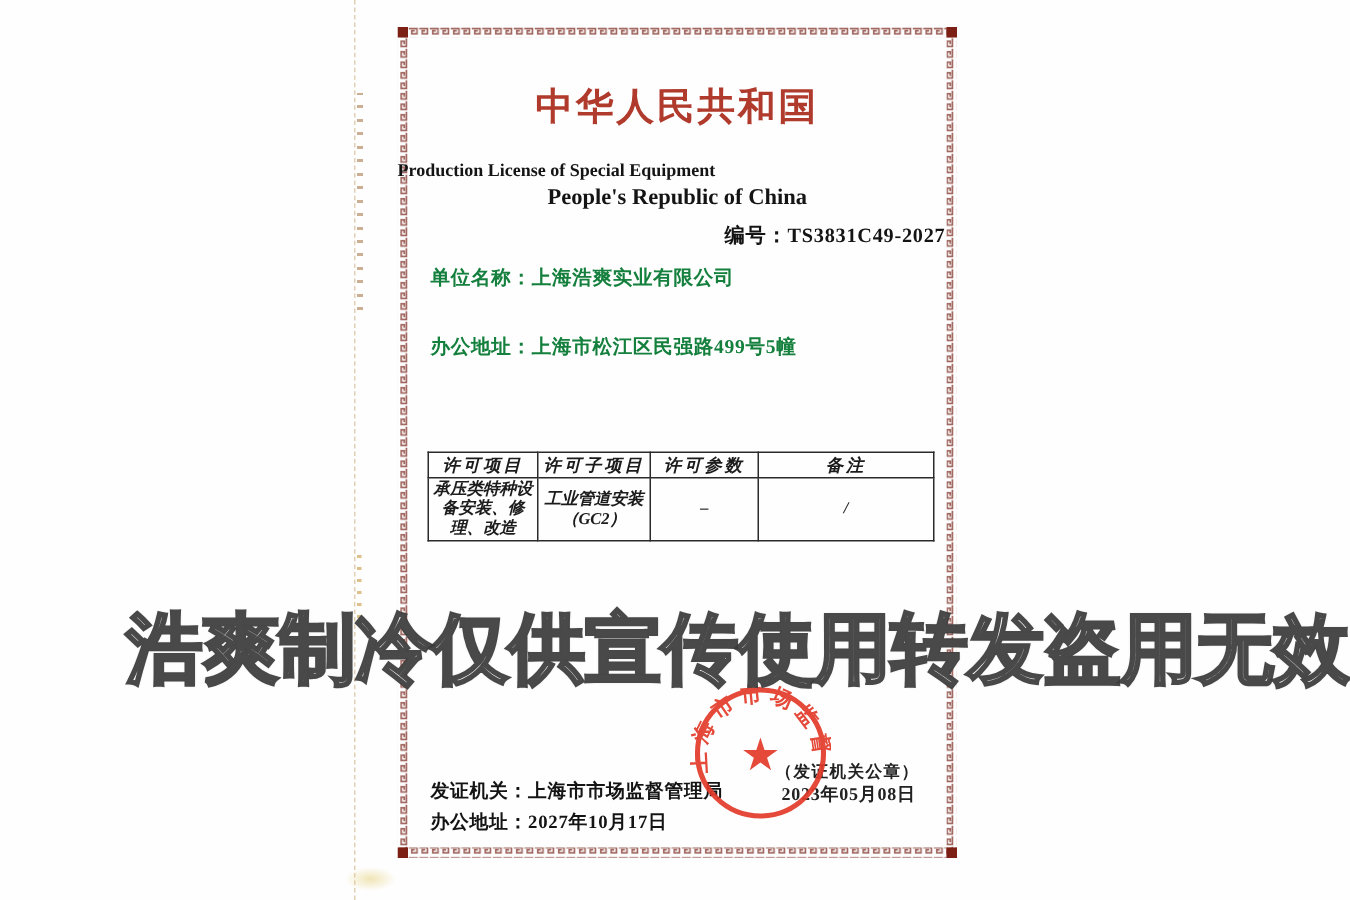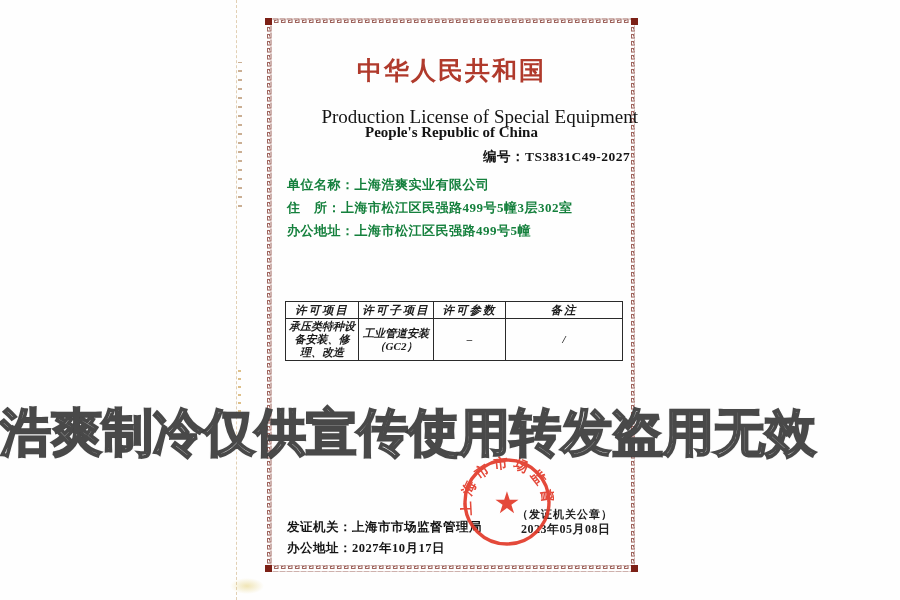--- a/index.html
+++ b/index.html
@@ -36,22 +36,22 @@
     position:absolute;left:265px;top:54px;width:373px;text-align:center;
     font-family:"Liberation Sans","DejaVu Sans",sans-serif;
     font-size:25px;font-weight:800;color:#b03a2c;letter-spacing:2px;z-index:3;
   }
   .cn-title-2{
     position:absolute;left:265px;top:81px;width:373px;text-align:center;
     font-family:"Liberation Sans","DejaVu Sans",sans-serif;
     font-size:27px;font-weight:800;color:#b03a2c;letter-spacing:1px;z-index:3;
   }
   .en-title-1{
-    position:absolute;left:265px;top:106px;width:373px;text-align:right;
-    font-size:19px;font-weight:400;color:#141414;z-index:3;
+    position:absolute;left:265px;top:106px;width:373px;text-align:left;
+    font-size:12px;font-weight:700;color:#141414;z-index:3;
   }
   .en-title-2{
     position:absolute;left:265px;top:124px;width:373px;text-align:center;
     font-size:15px;font-weight:700;color:#141414;z-index:3;
   }
   .license-no{
     position:absolute;left:483px;top:148px;
     font-size:13.5px;font-weight:700;color:#141414;z-index:3;letter-spacing:.5px;
   }
   .field-line{
@@ -78,21 +78,21 @@
   .col-a{width:73px;} .col-b{width:75px;} .col-c{width:72px;} .col-d{width:117px;}
   
   .issuer-line{position:absolute;left:287px;top:519px;font-size:12.5px;font-weight:700;color:#141414;z-index:3;letter-spacing:.5px;}
   .valid-line{position:absolute;left:287px;top:540px;font-size:12.5px;font-weight:700;color:#141414;z-index:3;letter-spacing:.5px;}
   .seal-caption{position:absolute;left:517px;top:507px;font-size:11px;font-weight:700;color:#222;z-index:4;letter-spacing:1px;}
   .issue-date{position:absolute;left:521px;top:521px;font-size:12px;font-weight:700;color:#222;z-index:4;letter-spacing:.5px;}
   
   .seal-svg{position:absolute;left:460px;top:455px;z-index:6;opacity:.92;}
   
   .watermark{
-    position:absolute;left:0;top:399px;width:900px;text-align:left;z-index:20;
+    position:absolute;left:0;top:399px;width:900px;text-align:right;z-index:20;
     font-family:Liberation Sans, sans-serif;
     font-size:51px;font-weight:900;white-space:nowrap;letter-spacing:0px;
     color:#fbfbfb;
     -webkit-text-stroke:2px rgba(58,58,58,.92);
     text-shadow:0 0 2px rgba(90,90,90,.45);
   }
 </style>
 </head>
 <body>
 
@@ -123,23 +123,20 @@
   </svg>
 
   <div class="cn-title-1">中华人民共和国</div>
   <div class="en-title-1">Production License of Special Equipment</div>
   <div class="en-title-2">People's Republic of China</div>
 
   <div class="license-no">编号：TS3831C49-2027</div>
 
   <div class="field-line f0">
     <span>单位名称：</span><span>上海浩爽实业有限公司</span>
-  </div>
-  <div class="field-line f1">
-    <span>住　所：</span><span>上海市松江区民强路499号5幢3层302室</span>
   </div>
   <div class="field-line f2">
     <span>办公地址：</span><span>上海市松江区民强路499号5幢</span>
   </div>
 
 
   <table class="lic-table">
     <colgroup>
       <col class="col-a">
         <col class="col-b">

